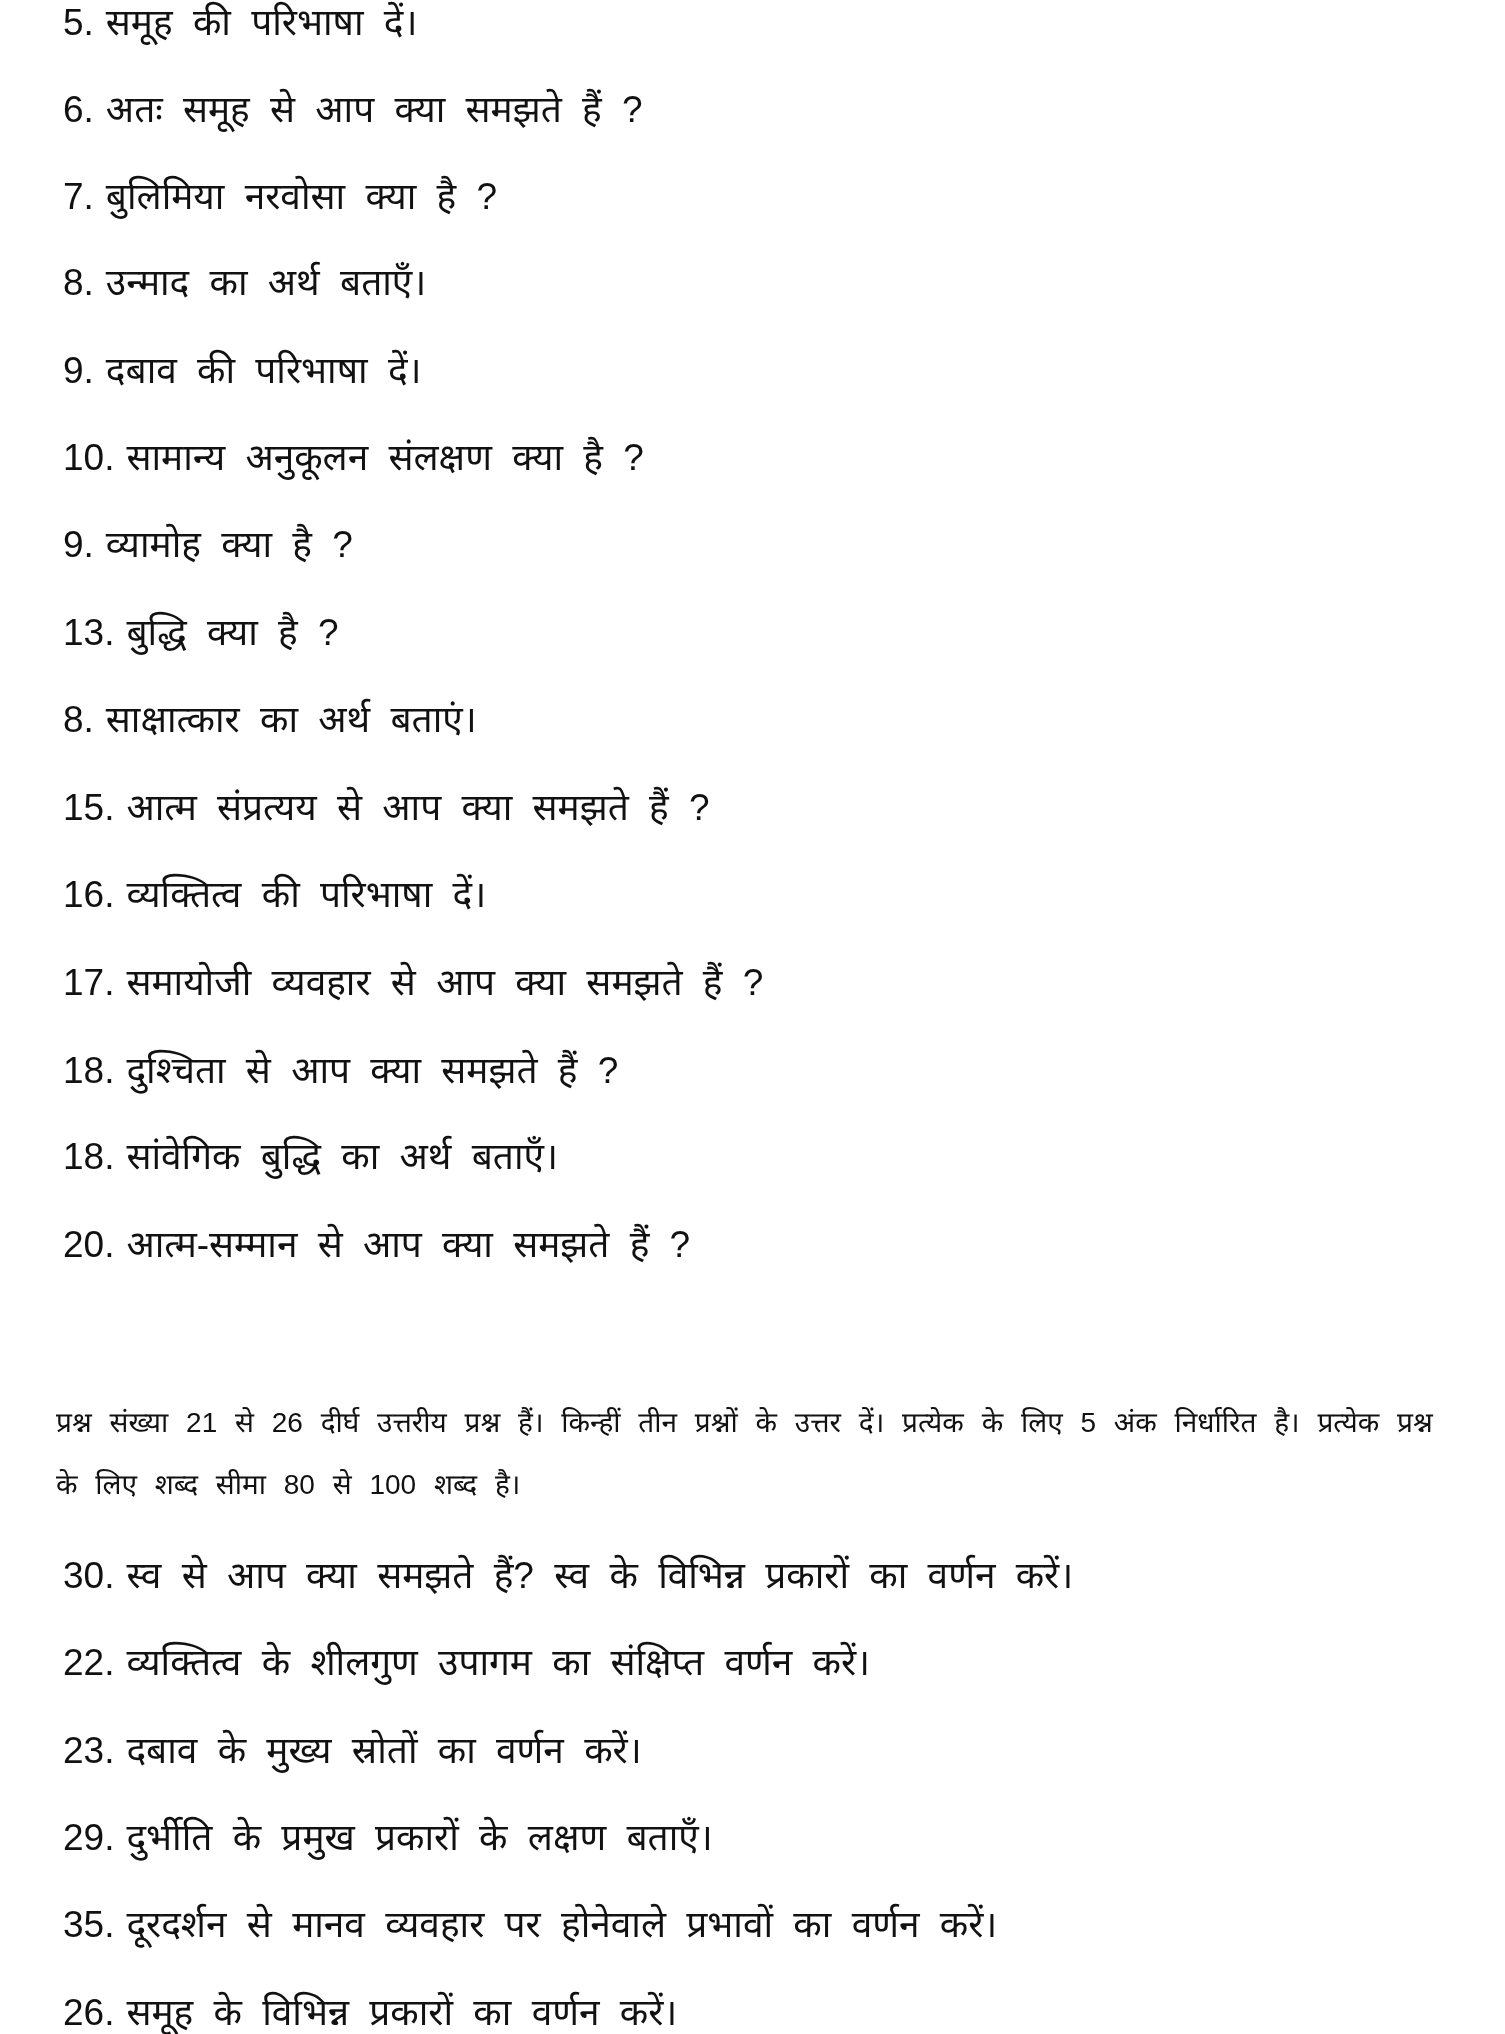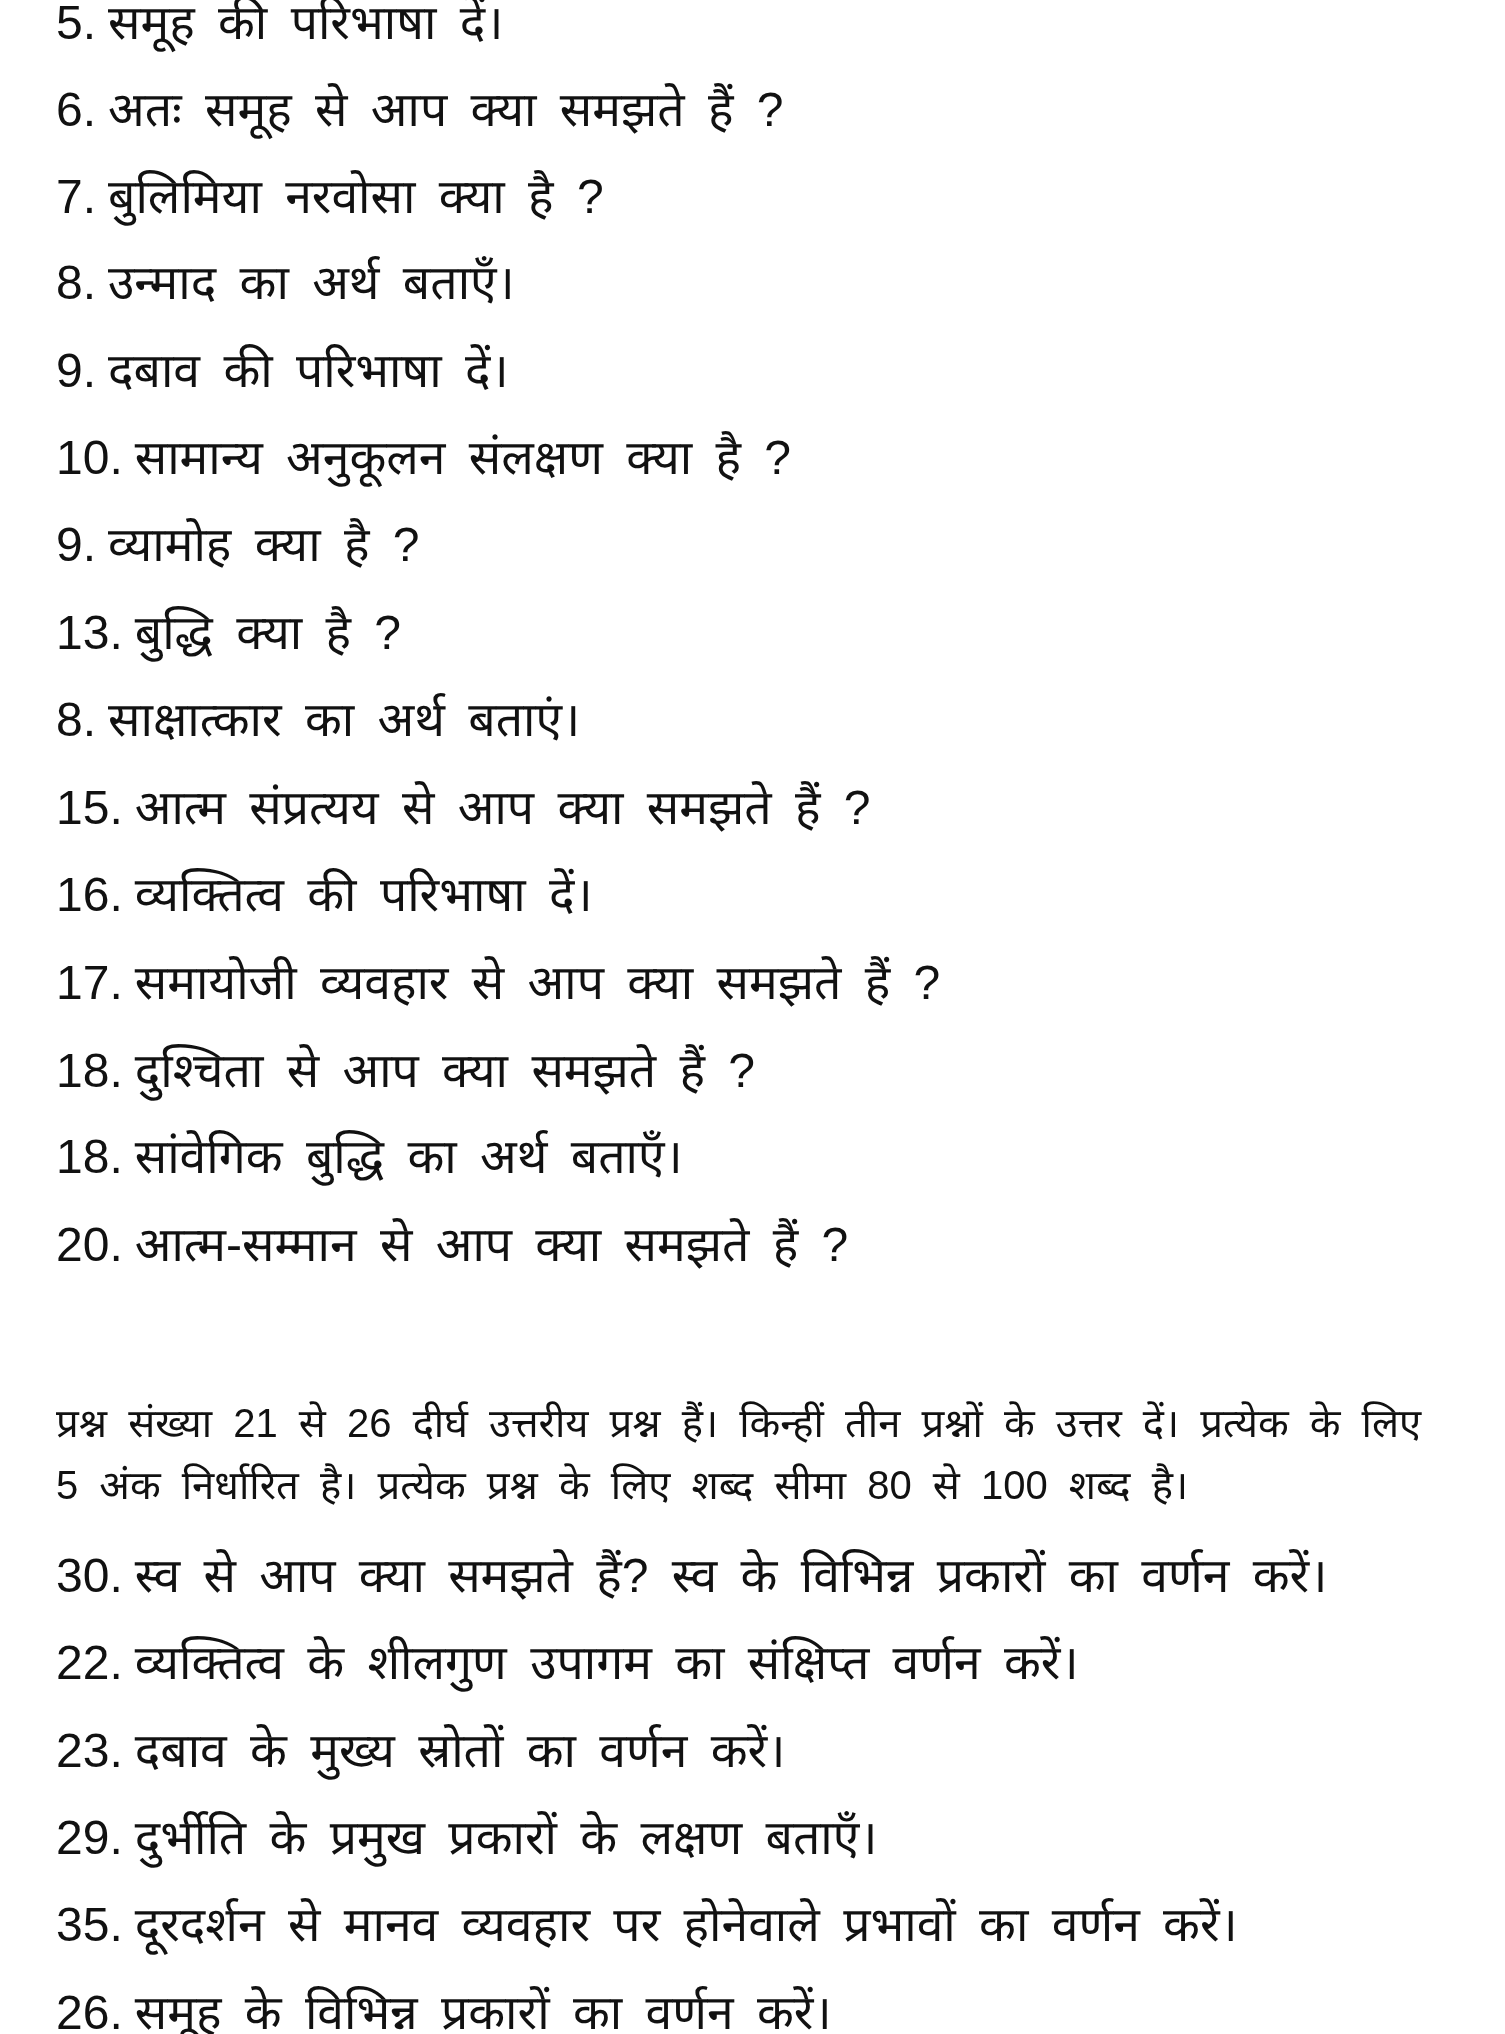--- a/index.html
+++ b/index.html
@@ -2,29 +2,29 @@
 <html><head>
 <meta charset="utf-8">
 <style>
   html, body { margin: 0; padding: 0; background: #ffffff; }
   body {
     width: 1505px; height: 2034px; overflow: hidden; position: relative;
     font-family: "Liberation Sans", "DejaVu Sans", sans-serif;
     color: #111111;
   }
   .line {
-    position: absolute; left: 56px;
-    font-size: 48px; line-height: 48px; white-space: nowrap;
+    position: absolute; left: 63px;
+    font-size: 37px; line-height: 48px; white-space: nowrap;
     word-spacing: 10px;
     transform: translateY(-50%);
   }
   .num { margin-right: 12px; }
   .para {
     position: absolute; left: 56px; width: 1400px;
-    font-size: 40px; line-height: 62px; word-spacing: 10px;
+    font-size: 28px; line-height: 62px; word-spacing: 10px;
   }
 </style>
 </head>
 <body>
 
 <div>
   <div class="line" style="top:23px"><span class="num">5.</span><span>समूह की परिभाषा दें।</span></div>
   <div class="line" style="top:110px"><span class="num">6.</span><span>अतः समूह से आप क्या समझते हैं ?</span></div>
   <div class="line" style="top:197px"><span class="num">7.</span><span>बुलिमिया नरवोसा क्या है ?</span></div>
   <div class="line" style="top:283px"><span class="num">8.</span><span>उन्माद का अर्थ बताएँ।</span></div>

